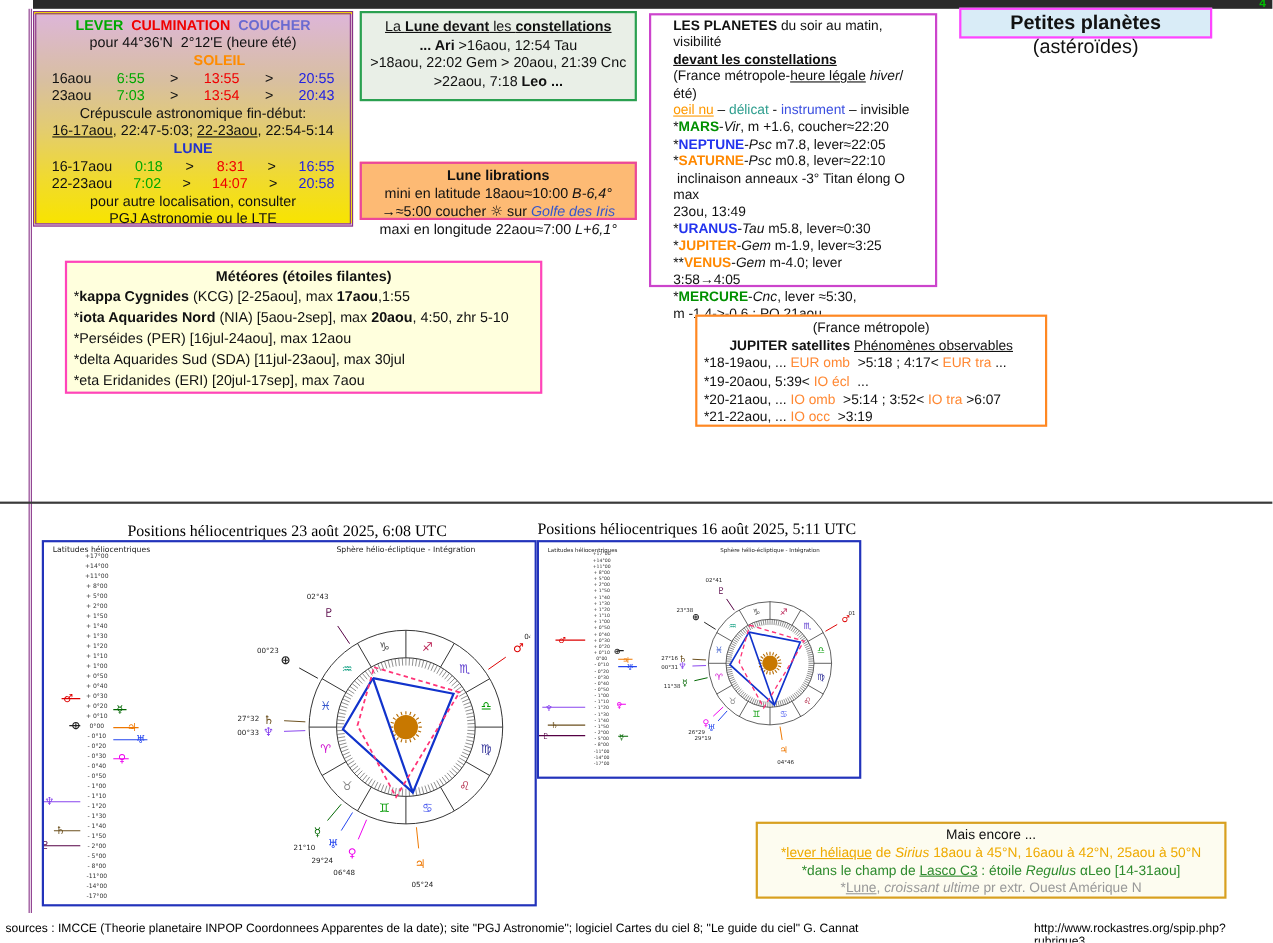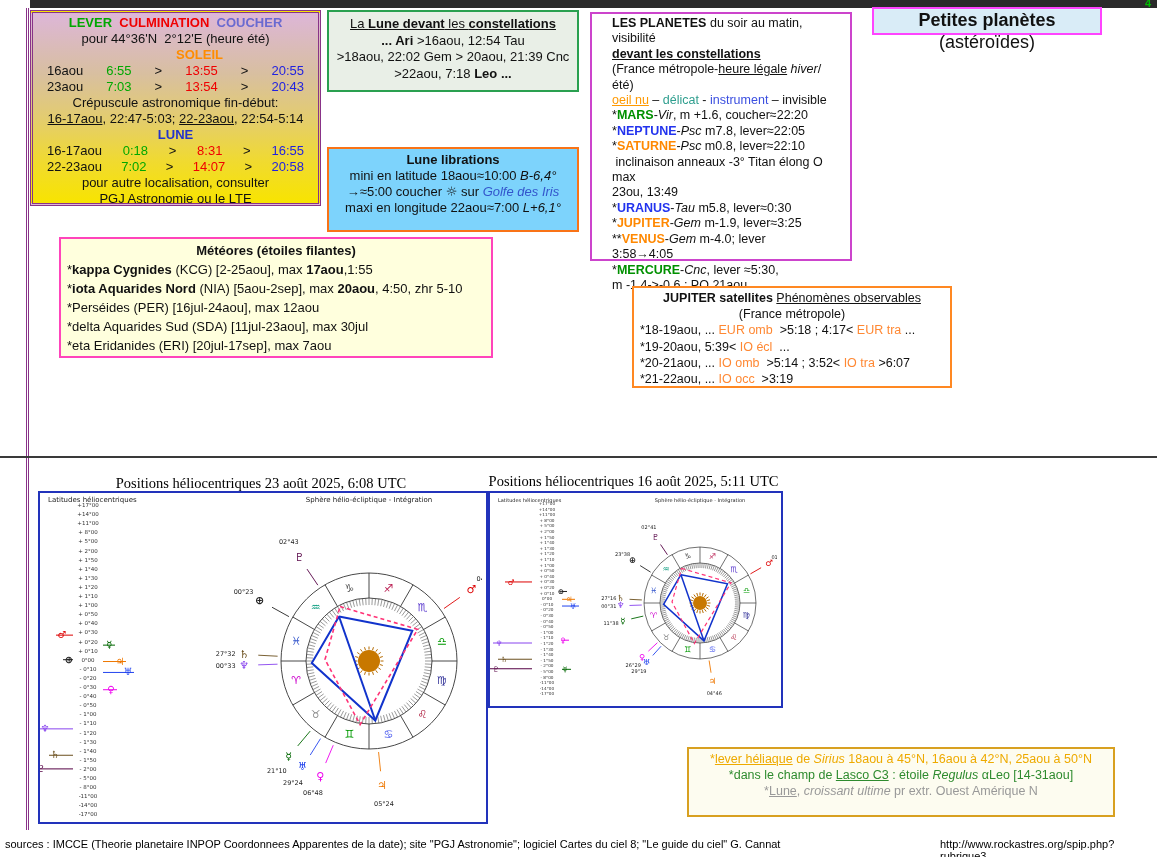--- a/index.html
+++ b/index.html
@@ -19,21 +19,21 @@
   .or{color:#ff8c00;margin-left:48px;} .lu{color:#2233cc;}
   .pg{color:#009000;} .pb{color:#2233ee;} .po{color:#ff8800;}
   .tl{color:#2e9e8e;} .ib{color:#3b4fe0;} .onu{color:#ff9900;}
   .jor{color:#ff8833;} .gold{color:#eeaa00;} .grn{color:#2e8b2e;} .gy{color:#999999;}
   .gdi{color:#3355cc;} .glyph{font-family:"DejaVu Sans",sans-serif;}
   .sunmoon{left:30px;top:10px;width:291px;height:196px;border:3px double #883388;
     background:linear-gradient(180deg,#ddb6d8 0%,#d8bfa0 32%,#e3cc70 55%,#f0da30 78%,#f8e400 100%);
     font-size:13px;line-height:16px;padding:2px 4px;}
   .moonconst{left:327px;top:10px;width:252px;height:82px;background:#e9efe7;border:2px solid #2aa050;
     font-size:13px;line-height:16.5px;padding:4px 2px;}
-  .librations{left:327px;top:147px;width:252px;height:85px;background:#7dd3fc;border:2px solid #f97316;
+  .librations{left:327px;top:147px;width:252px;height:53px;background:#fdba74;border:2px solid #ec4899;
     font-size:13px;line-height:16px;padding:3px 2px;}
   .planetsbox{left:590px;top:12px;width:262px;height:249px;background:#fff;border:2px solid #cc44cc;
     font-size:12.5px;line-height:15.4px;padding:2px 20px;}
   .asteroids{left:872px;top:7px;width:230px;height:28px;background:#d9ecf7;border:2px solid #ff44ff;
     font-size:18px;line-height:22px;}
   .meteors{left:59px;top:237px;width:434px;height:121px;background:#ffffdd;border:2px solid #ff44bb;
     font-size:13px;line-height:19px;padding:2px 6px;}
   .jupsat{left:632px;top:286px;width:320px;height:102px;background:#fff;border:2px solid #ff8822;
     font-size:12.5px;line-height:16.2px;padding:2px 6px;}
   .maisencore{left:687px;top:747px;width:428px;height:70px;background:#fdfcf0;border:2px solid #d8a020;
@@ -104,22 +104,22 @@
     </div>
   <div class="box meteors">
       <div class="ln rt"><span class="b">Météores (étoiles filantes)</span></div>
       <div class="ln "><span>*</span><span class="b">kappa Cygnides</span><span> (KCG) [2-25aou], max </span><span class="b">17aou</span><span>,1:55</span></div>
       <div class="ln "><span>*</span><span class="b">iota Aquarides Nord</span><span> (NIA) [5aou-2sep], max </span><span class="b">20aou</span><span>, 4:50, zhr 5-10</span></div>
       <div class="ln "><span>*Perséides (PER) [16jul-24aou], max 12aou</span></div>
       <div class="ln "><span>*delta Aquarides Sud (SDA) [11jul-23aou], max 30jul</span></div>
       <div class="ln "><span>*eta Eridanides (ERI) [20jul-17sep], max 7aou</span></div>
     </div>
   <div class="box jupsat">
+      <div class="ln rt"><span>(France métropole)</span></div>
       <div class="ln c"><span class="b">JUPITER satellites</span><span> </span><span class="u">Phénomènes observables</span></div>
-      <div class="ln rt"><span>(France métropole)</span></div>
       <div class="ln "><span>*18-19aou, ... </span><span class="jor">EUR omb</span><span>  &gt;5:18 ; 4:17&lt; </span><span class="jor">EUR tra</span><span> ...</span></div>
       <div class="ln "><span>*19-20aou, 5:39&lt; </span><span class="jor">IO écl</span><span>  ...</span></div>
       <div class="ln "><span>*20-21aou, ... </span><span class="jor">IO omb</span><span>  &gt;5:14 ; 3:52&lt; </span><span class="jor">IO tra</span><span> &gt;6:07</span></div>
       <div class="ln "><span>*21-22aou, ... </span><span class="jor">IO occ</span><span>  &gt;3:19</span></div>
     </div>
 
   <div class="hdivider"></div>
 
   <div class="chart-title t-left">Positions héliocentriques 23 août 2025, 6:08  UTC</div>
   <div class="chart-title t-right">Positions héliocentriques 16 août 2025, 5:11 UTC</div>
@@ -630,20 +630,21 @@
         <line x1="167.4059604176995" y1="149.7195844900399" x2="158.3956828137513" y2="158.12180428600988" stroke="#ee00ee" stroke-width="0.9"></line>
         <text x="151.84275364724357" y="166.85750959216986" font-size="8.5" fill="#ee00ee" text-anchor="middle" font-weight="bold">♀</text>
         <text x="143.2420341162021" y="174.00281030650484" font-size="5" fill="#222" text-anchor="middle">26°29</text>
         <line x1="219.11074324394303" y1="167.52296895626083" x2="221.03801585323868" y2="179.69128931239294" stroke="#ee7700" stroke-width="0.9"></line>
         <text x="222.43966865999914" y="191.16597684412534" font-size="8.5" fill="#ee7700" text-anchor="middle" font-weight="bold">♃</text>
         <text x="224.27933796887226" y="201.90619172952418" font-size="5" fill="#222" text-anchor="middle">04°46</text>
       </svg>
   </div>
 
   <div class="box maisencore">
+      <div class="ln rt"><span>Mais encore ...</span></div>
       <div class="ln rt"><span class="gold">*</span><span class="gold u">lever héliaque</span><span class="gold"> de </span><span class="gold i">Sirius</span><span class="gold"> 18aou à 45°N, 16aou à 42°N, 25aou à 50°N</span></div>
       <div class="ln rt"><span class="grn">*dans le champ de </span><span class="grn u">Lasco C3</span><span class="grn"> : étoile </span><span class="grn i">Regulus</span><span class="grn"> αLeo [14-31aou]</span></div>
       <div class="ln rt"><span class="gy">*</span><span class="gy u">Lune</span><span class="gy">, </span><span class="gy i">croissant ultime</span><span class="gy"> pr extr. Ouest Amérique N</span></div>
     </div>
 
   <div class="sources">sources : IMCCE (Theorie planetaire INPOP Coordonnees Apparentes de la date); site "PGJ Astronomie"; logiciel  Cartes du ciel 8; "Le guide du ciel" G. Cannat</div>
   <div class="siteurl">http://www.rockastres.org/spip.php?rubrique3</div>
 </div>
 
 </body></html>

